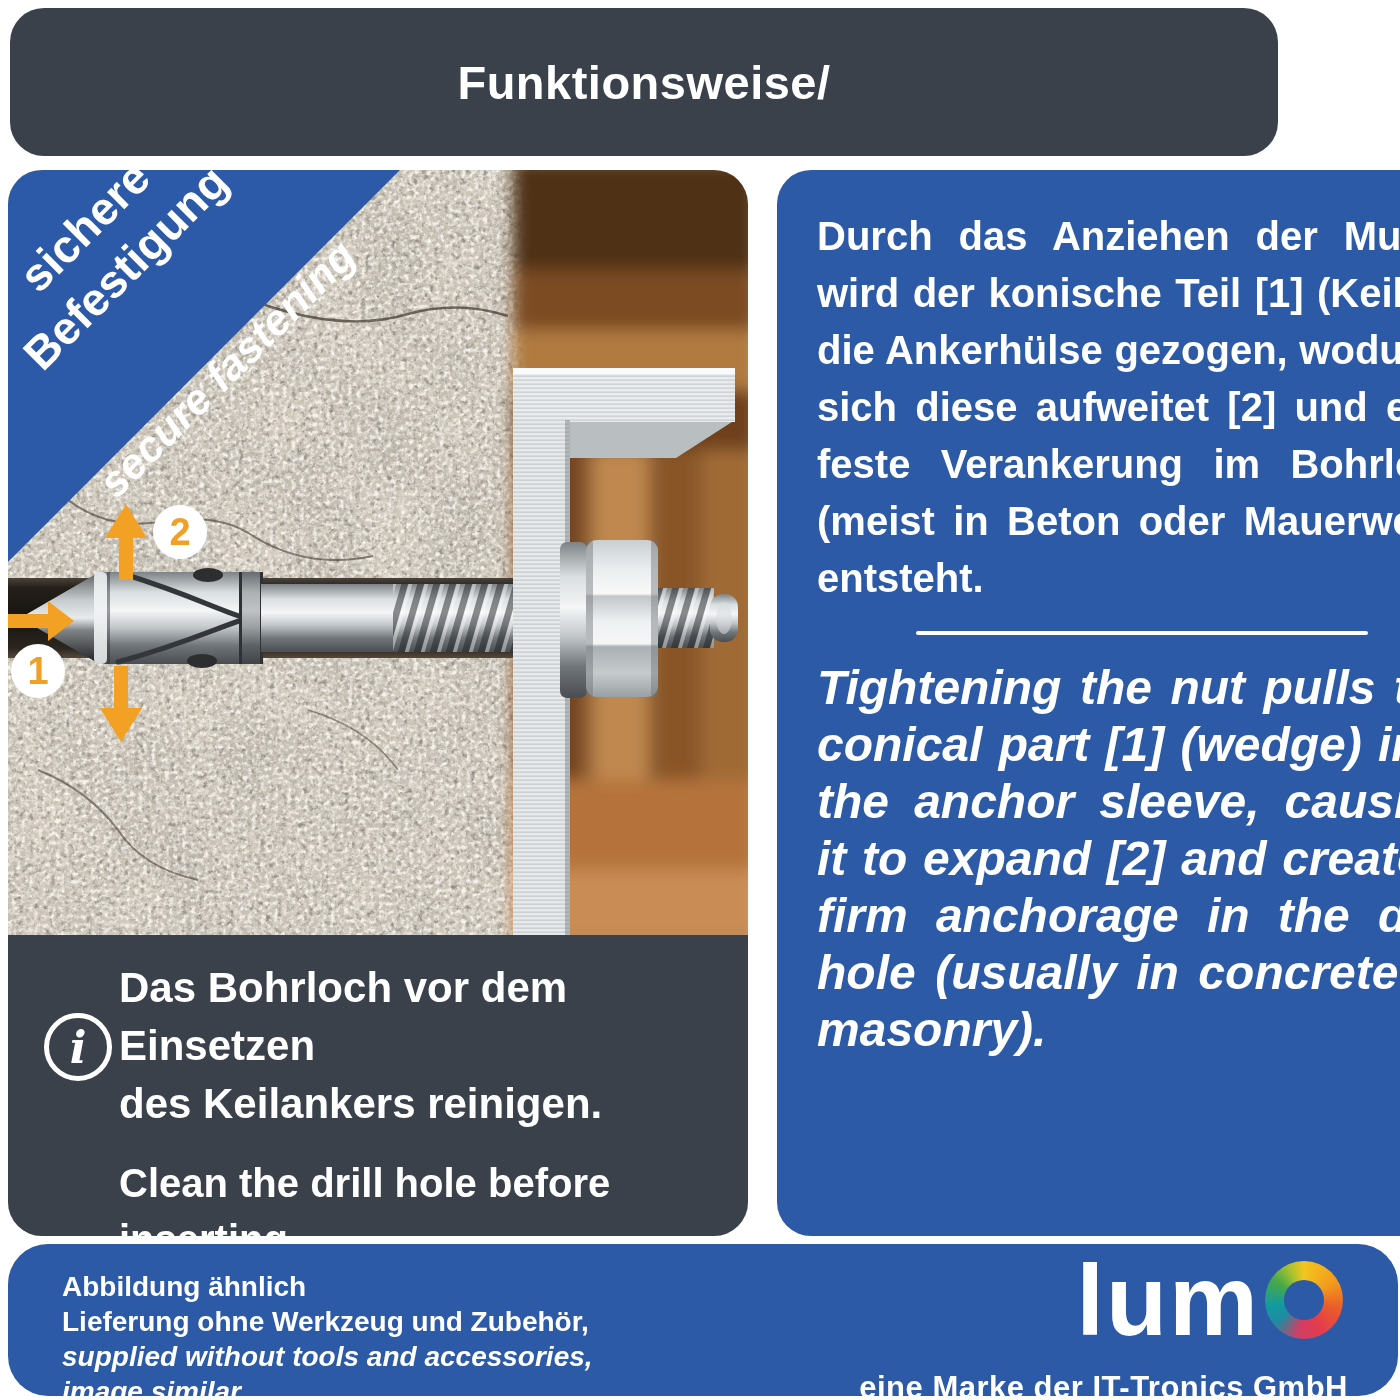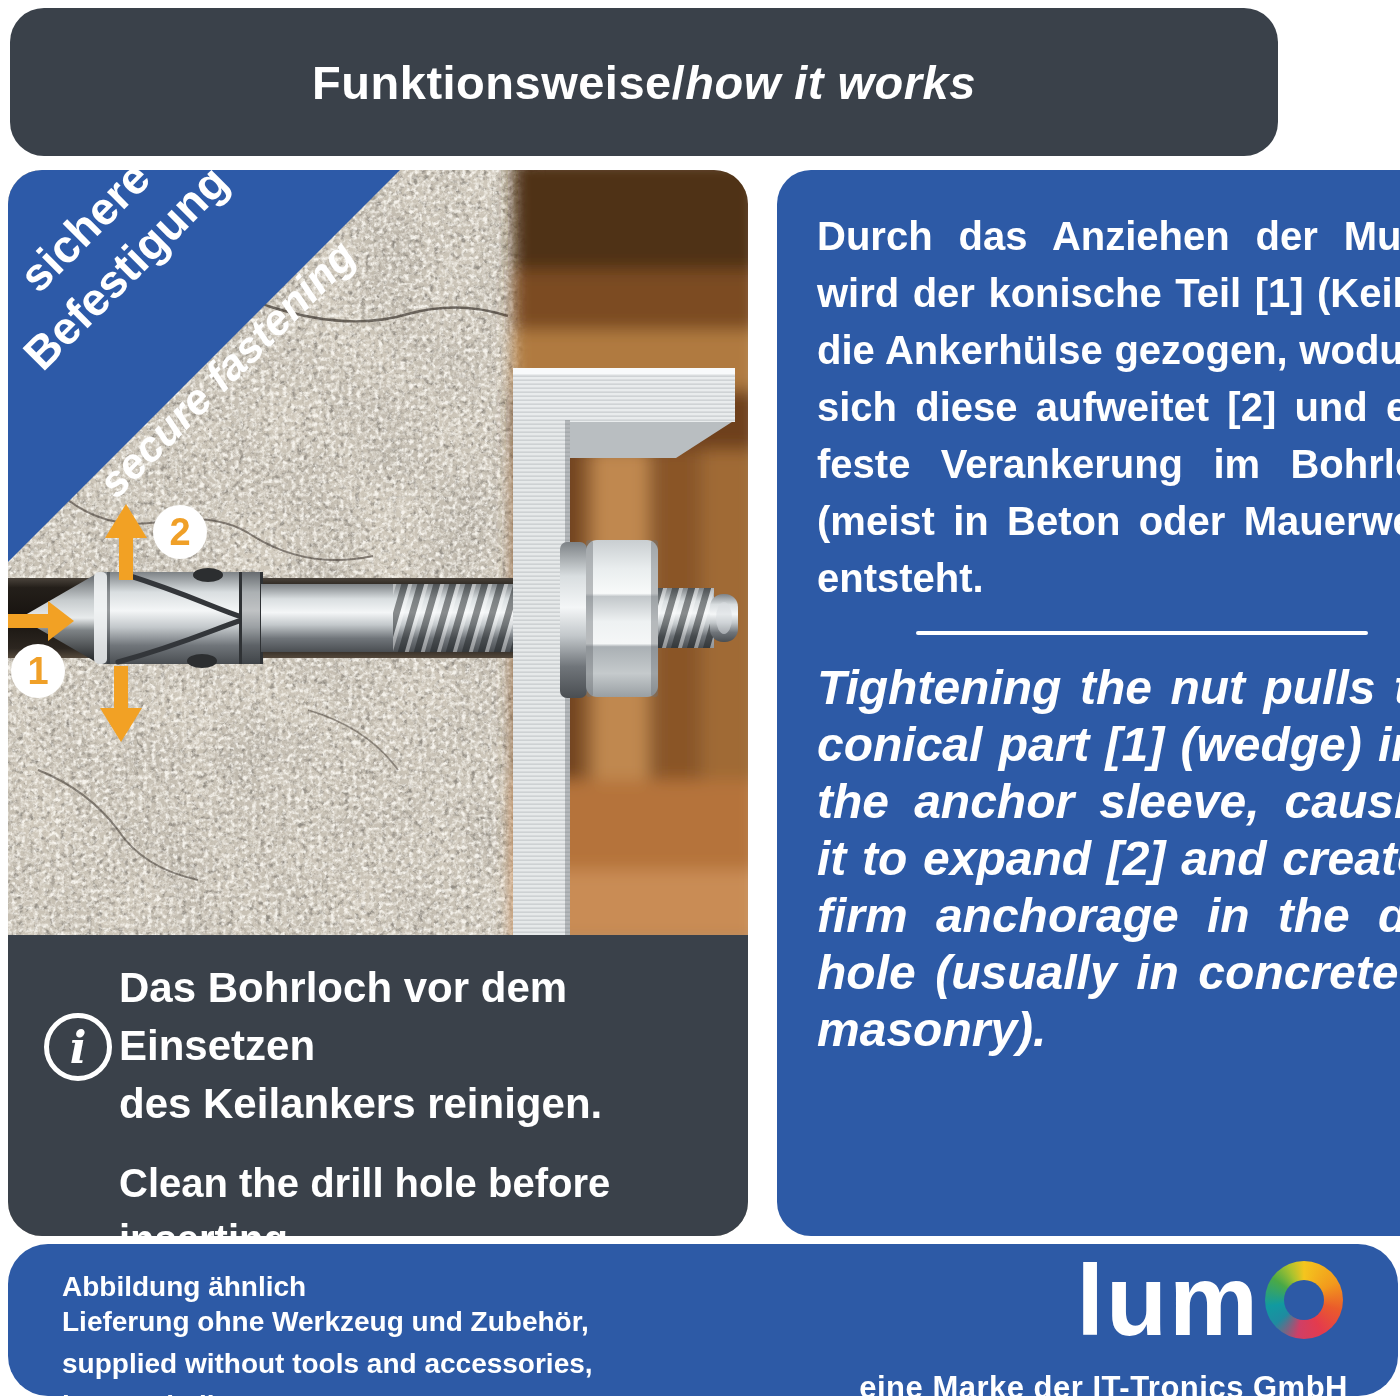--- a/index.html
+++ b/index.html
@@ -33,39 +33,38 @@
   .right-panel{position:absolute;left:777px;top:170px;width:729px;height:1066px;background:#2d5aa6;
                border-radius:34px;color:#fff;box-sizing:border-box;padding:38px 40px 0 40px;}
   .para-de{font-size:40px;line-height:57px;font-weight:600;text-align:justify;}
   .divider{width:452px;height:4px;background:#fff;margin:24px auto 24px auto;border-radius:2px;}
   .para-en{font-size:48px;line-height:57px;font-weight:600;font-style:italic;text-align:justify;}
 
   
   .footer{position:absolute;left:8px;top:1244px;width:1390px;height:152px;background:#2d5aa6;
           border-radius:40px;color:#fff;}
   .footer-notes{position:absolute;left:54px;top:25px;font-size:28px;line-height:35px;font-weight:700;}
-  .footer-notes .en{margin-top:7px;}
+  .footer-notes .en{font-style:italic;}
   .logo{position:absolute;right:50px;top:6px;text-align:right;}
   .logo-row{display:flex;align-items:center;justify-content:flex-end;font-size:100px;font-weight:700;
             line-height:100px;letter-spacing:2px;}
   .logo-ring{display:inline-block;width:78px;height:78px;border-radius:50%;margin:0 5px;position:relative;
              background:conic-gradient(from 0deg,#f4c51e 0deg,#f29a1c 60deg,#ea5b2b 105deg,
                         #e43b4d 150deg,#cf3f66 190deg,#1f8ba0 230deg,#119aa0 260deg,
                         #4aa946 305deg,#a9c22f 335deg,#f4c51e 360deg);}
   .logo-ring::after{content:"";position:absolute;inset:19px;border-radius:50%;background:#2d5aa6;}
   .logo-tagline{font-size:31px;font-weight:700;margin-top:20px;letter-spacing:.5px;}
 </style>
 </head>
 <body>
 
 <div id="canvas">
 
   <div class="header">
     <span>Funktionsweise/</span>
-      <span class="it">how it works</span>
   </div>
 
   <div class="left-panel">
 
     <svg class="photo" width="740" height="765" viewBox="0 0 740 765" xmlns="http://www.w3.org/2000/svg">
       <defs>
         <filter id="speckD" x="-5%" y="-5%" width="110%" height="110%">
           <feTurbulence type="fractalNoise" baseFrequency="0.19" numOctaves="4" seed="11" stitchTiles="stitch"></feTurbulence>
           <feColorMatrix type="matrix" values="0 0 0 0 0.25  0 0 0 0 0.23  0 0 0 0 0.20  1.7 1.7 1.7 0 -2.55"></feColorMatrix>
         </filter>

